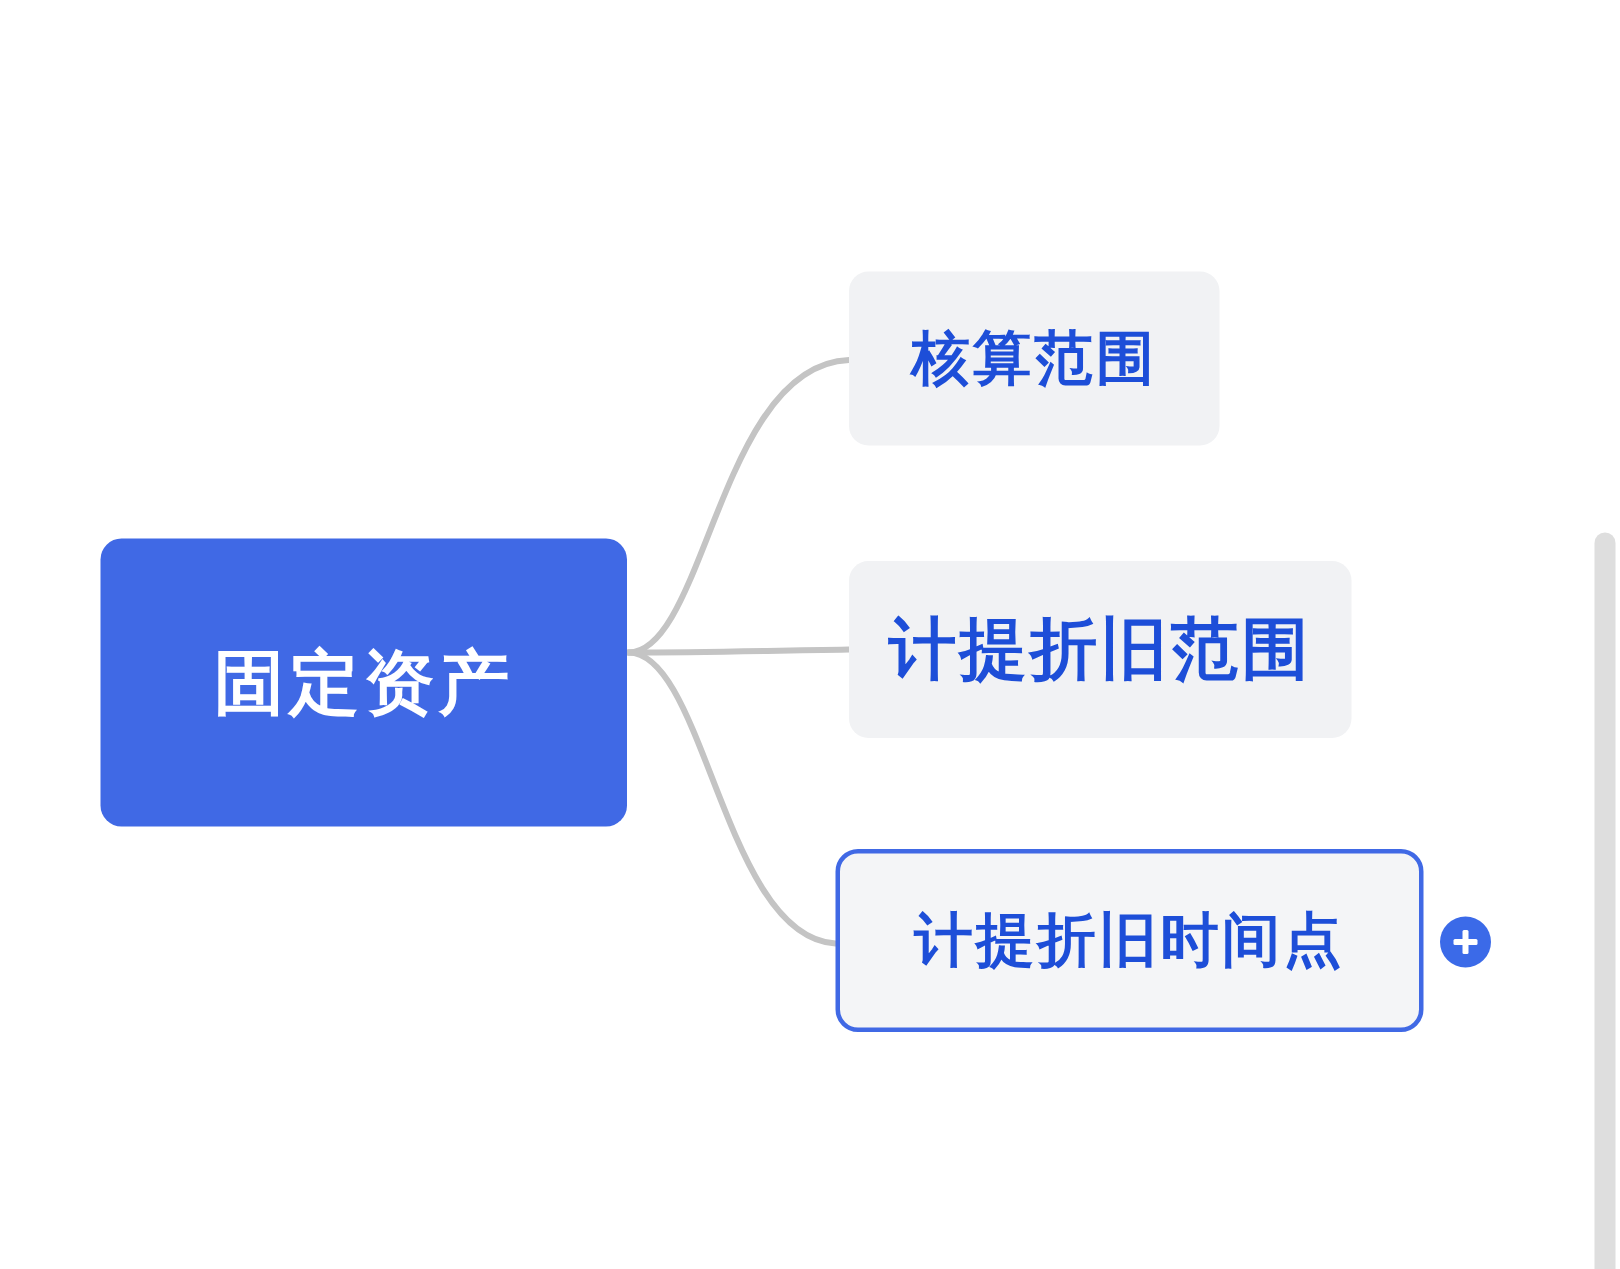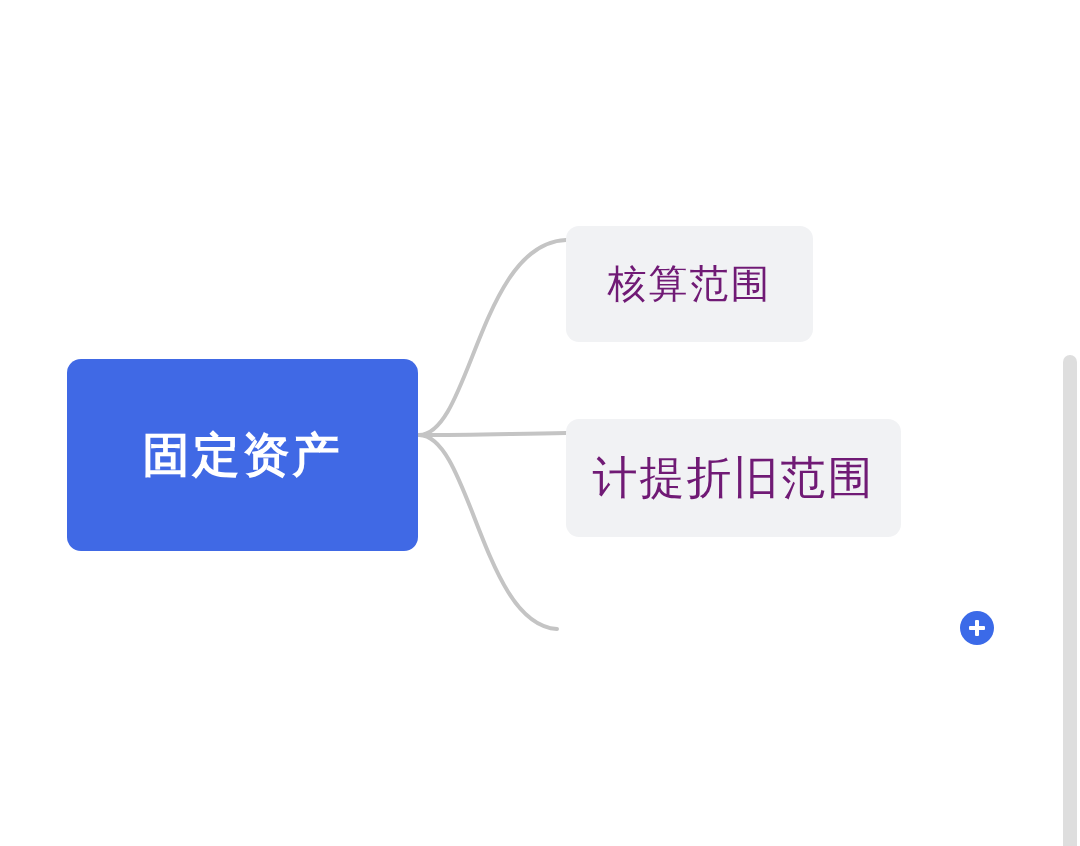--- a/index.html
+++ b/index.html
@@ -48,23 +48,22 @@
     background: #4069e5;
     color: #ffffff;
     font-size: 47px;
     font-weight: 700;
     letter-spacing: 3px;
     border-radius: 14px;
   }
 
   .node-child {
     background: #f1f2f4;
-    color: #701a75;
-    font-weight: 400;
-    margin-top: 45px;
+    color: #1d4ed8;
+    font-weight: 700;
   }
 
   .node-c1 {
     left: 566px;
     top: 181px;
     width: 247px;
     height: 116px;
     font-size: 39px;
     letter-spacing: 2px;
   }
@@ -169,20 +168,23 @@
   </div>
 
   <div class="node node-child node-c1">
     <span>核算范围</span>
   </div>
 
   <div class="node node-child node-c2">
     <span>计提折旧范围</span>
   </div>
 
+  <div class="node node-child node-c3">
+    <span>计提折旧时间点</span>
+  </div>
 
   <div class="add-button">
     <span class="plus-h"></span>
     <span class="plus-v"></span>
   </div>
 
 
   <div id="scrollbar-track">
     <div id="scrollbar-thumb"></div>
   </div>

